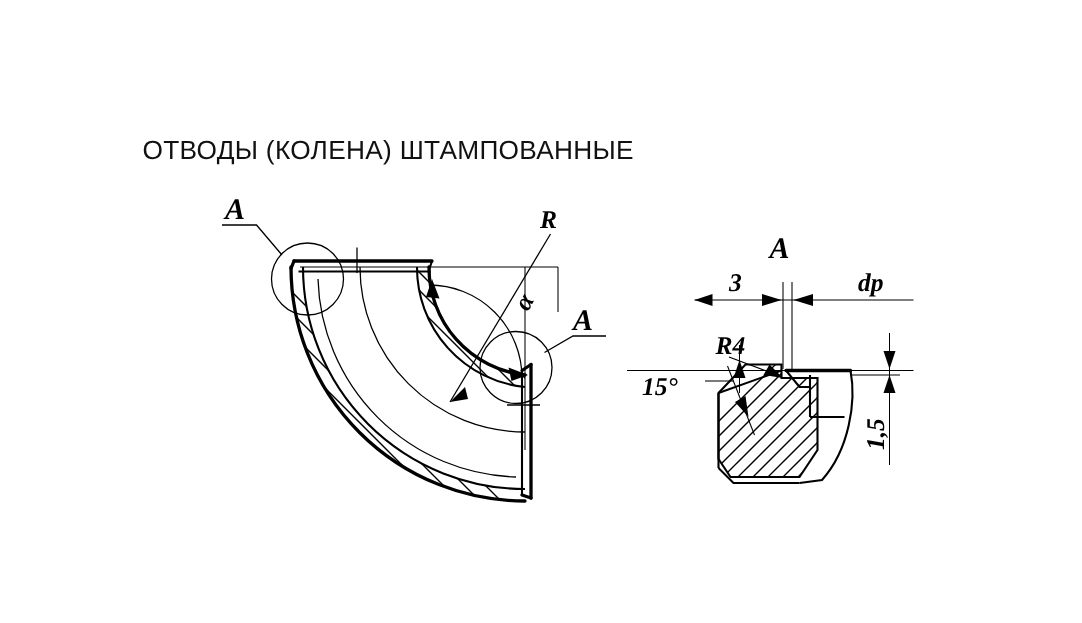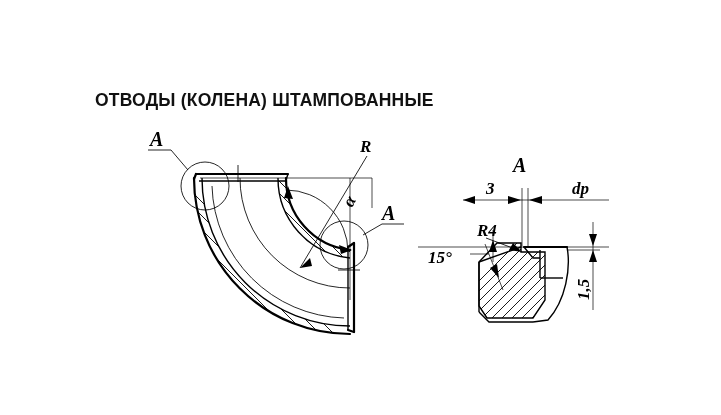--- a/index.html
+++ b/index.html
@@ -19,21 +19,21 @@
     position: absolute;
     left: 0; top: 0;
     width: 721px;
     height: 415px;
   }
   #title {
     position: absolute;
     left: 95px;
     top: 90px;
     font-family: "Liberation Sans", sans-serif;
-    font-weight: bold;
+    font-weight: normal;
     font-size: 17.5px;
     letter-spacing: 0.2px;
     white-space: nowrap;
     color: #111111;
   }
   svg.drawing {
     position: absolute;
     left: 0;
     top: 0;
     width: 721px;

